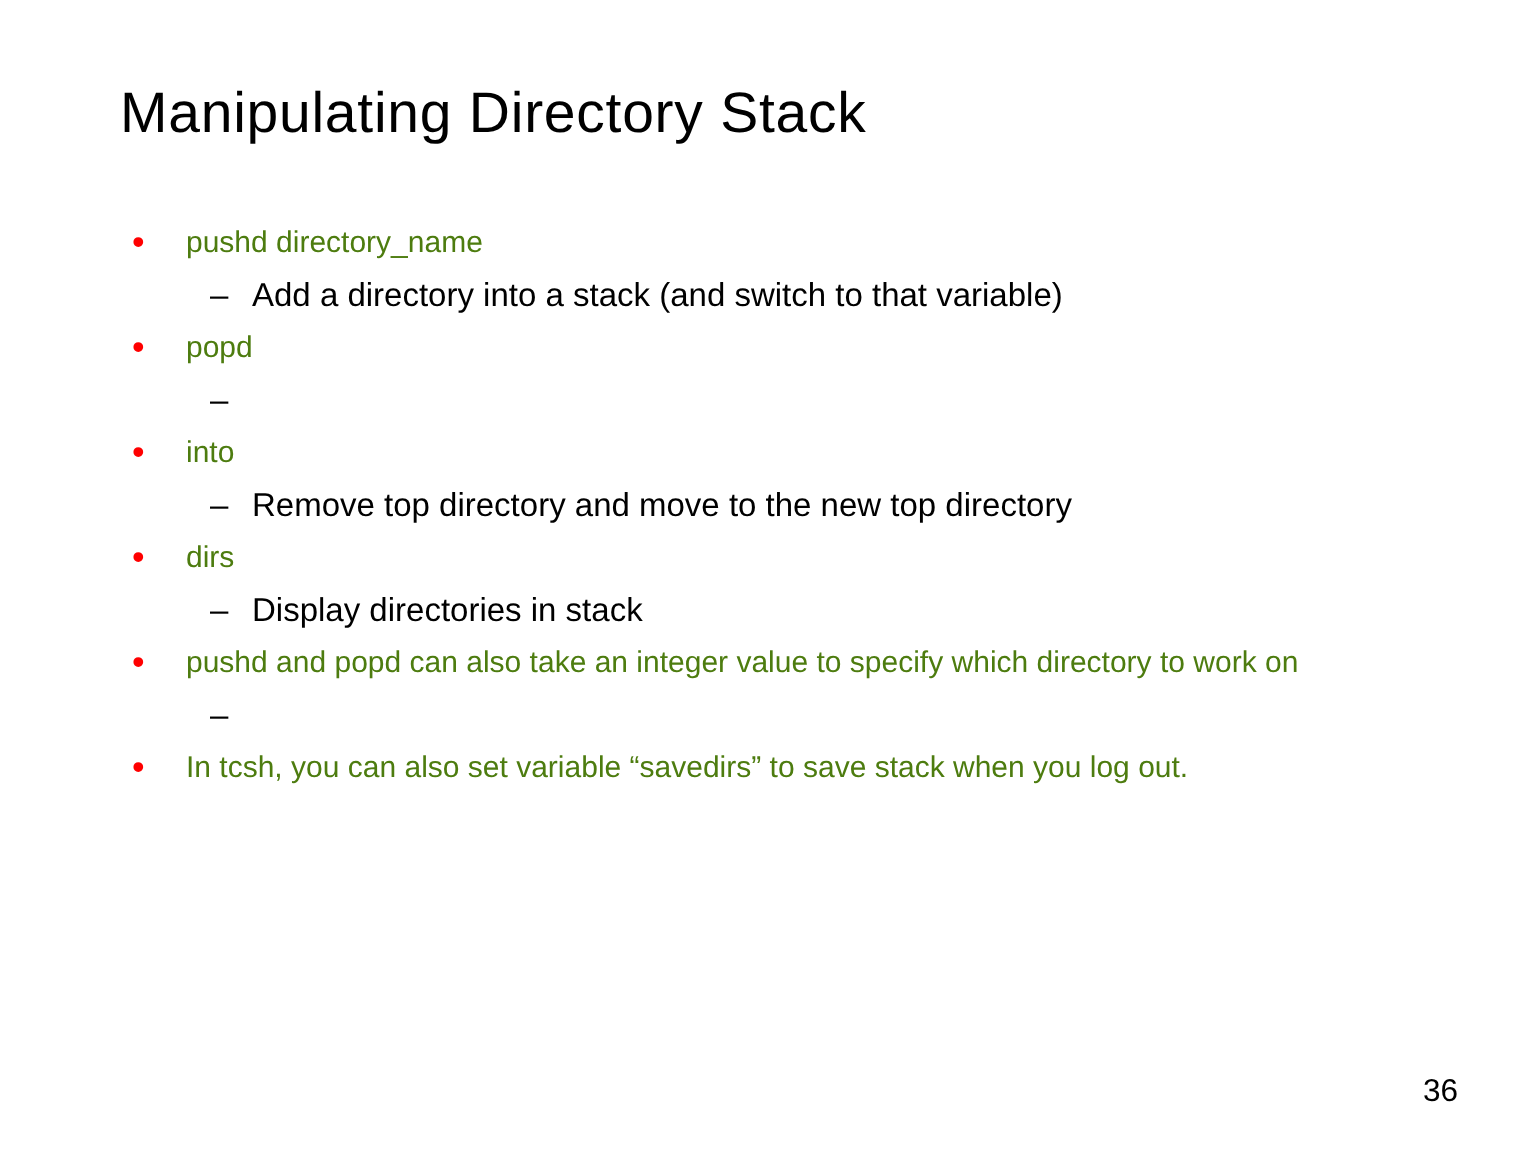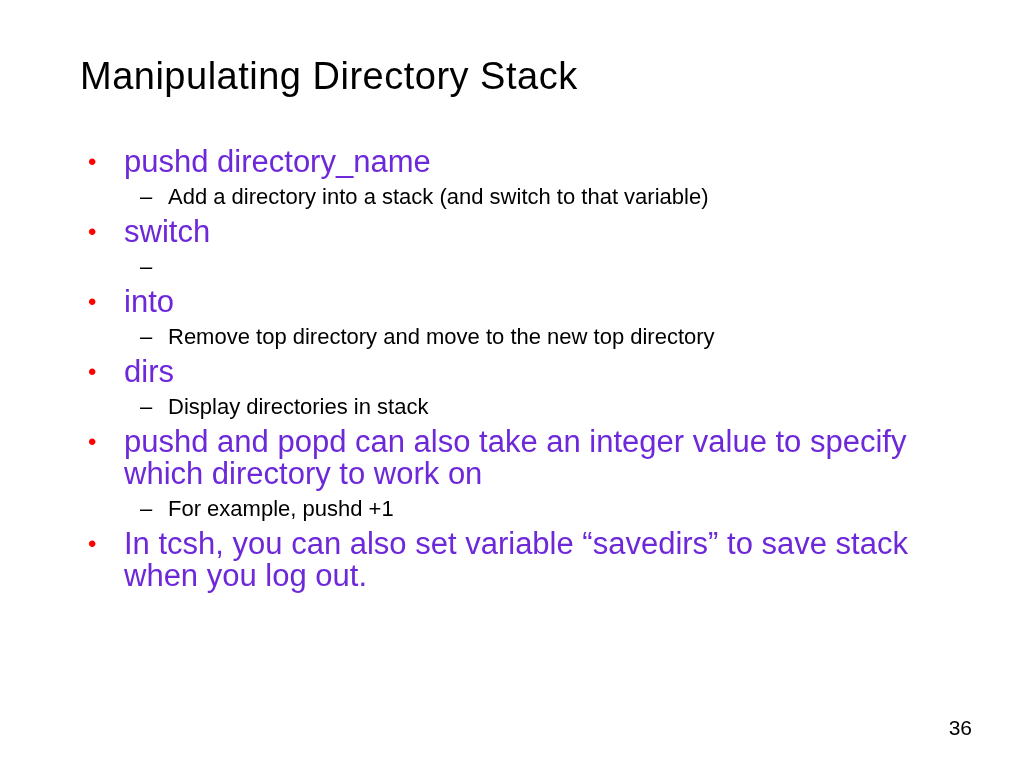--- a/index.html
+++ b/index.html
@@ -33,22 +33,22 @@
     }
     .bullet-mark {
       color: #ff0000;
       font-size: 24px;
       line-height: 32px;
       width: 36px;
       flex-shrink: 0;
       text-align: left;
     }
     .bullet-text {
-      color: #6d28d9;
-      font-size: 31px;
+      color: #4d7c0f;
+      font-size: 20px;
       line-height: 32px;
     }
     .sub-row {
       display: flex;
       align-items: flex-start;
       padding-left: 52px;
       margin-bottom: 4px;
     }
     .dash-mark {
       color: #000000;
@@ -81,21 +81,21 @@
     <span class="bullet-mark">•</span>
     <span class="bullet-text">pushd directory_name</span>
   </div>
   <div class="sub-row">
     <span class="dash-mark">–</span>
     <span class="sub-text">Add a directory into a stack (and switch to that variable)</span>
   </div>
 
   <div class="bullet-row">
     <span class="bullet-mark">•</span>
-    <span class="bullet-text">switch</span>
+    <span class="bullet-text">popd</span>
   </div>
   <div class="sub-row">
     <span class="dash-mark">–</span>
   </div>
 
   <div class="bullet-row">
     <span class="bullet-mark">•</span>
     <span class="bullet-text">into</span>
   </div>
   <div class="sub-row">
@@ -111,21 +111,20 @@
     <span class="dash-mark">–</span>
     <span class="sub-text">Display directories in stack</span>
   </div>
 
   <div class="bullet-row">
     <span class="bullet-mark">•</span>
     <span class="bullet-text">pushd and popd can also take an integer value to specify which directory to work on</span>
   </div>
   <div class="sub-row">
     <span class="dash-mark">–</span>
-    <span class="sub-text">For example, pushd +1</span>
   </div>
 
   <div class="bullet-row">
     <span class="bullet-mark">•</span>
     <span class="bullet-text">In tcsh, you can also set variable “savedirs” to save stack when you log out.</span>
   </div>
 
 </div>
 
 <div class="page-number">36</div>

